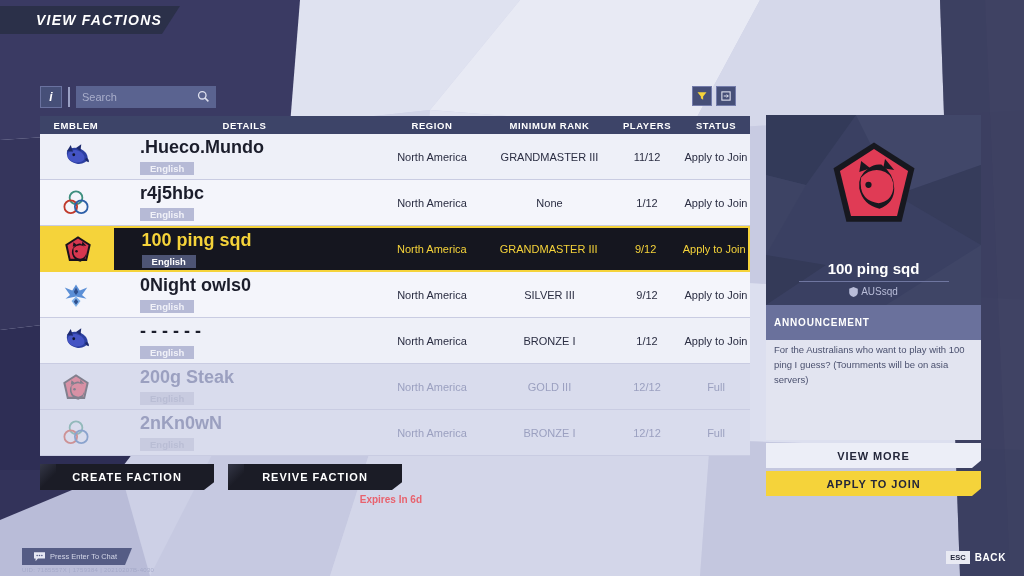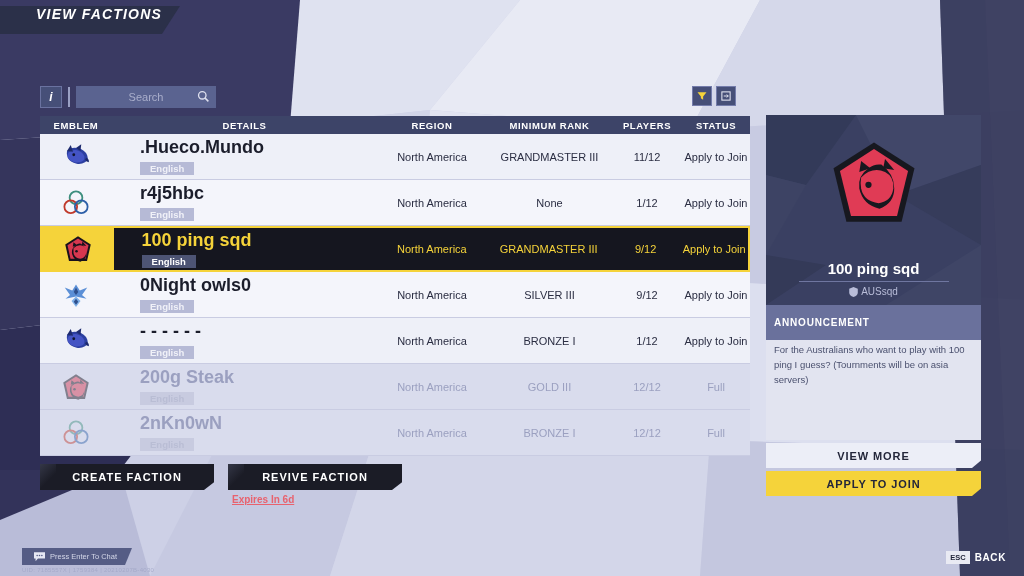--- a/index.html
+++ b/index.html
@@ -10,41 +10,41 @@
     position:relative;
   }
   
   #bg { position:absolute; inset:0; z-index:0; }
 
   
   .title-bar {
     position:absolute; left:0; top:6px; height:28px; width:180px; z-index:5;
     background:#2b3049;
     clip-path: polygon(0 0, 180px 0, 162px 28px, 0 28px);
-    display:flex; align-items:flex-start;
+    display:flex; align-items:center;
   }
   .title-text {
     color:#ffffff; font-size:14px; font-weight:bold; font-style:italic;
     letter-spacing:1.2px; margin-left:36px; white-space:nowrap;
   }
 
   
   .search-row {
     position:absolute; left:40px; top:86px; z-index:5;
     display:flex; align-items:center; gap:6px;
   }
   .info-btn {
     width:22px; height:22px; background:#464f78; border:1px solid #6a72a0;
     color:#fff; font-size:12px; font-weight:bold; font-style:italic;
     display:flex; align-items:center; justify-content:center;
   }
   .divider-v { width:2px; height:20px; background:#9aa0c4; }
   .search-box {
     width:140px; height:22px; background:#5a6390; display:flex;
-    align-items:center; padding:0 6px; position:relative;justify-content:center;
+    align-items:center; padding:0 6px; position:relative;
   }
   .search-box .ph { color:#a9aecb; font-size:11px; }
   .search-ico { position:absolute; right:6px; top:4px; }
 
   .tools { position:absolute; right:288px; top:86px; display:flex; gap:4px; z-index:5; }
   .tool-btn {
     width:20px; height:20px; background:#464f78; border:1px solid #747cab;
     display:flex; align-items:center; justify-content:center;
   }
 
@@ -99,22 +99,22 @@
     font-size:11px; font-weight:bold; letter-spacing:1px;
     display:flex; align-items:center; justify-content:center;
     clip-path: polygon(0 0, 100% 0, 100% 70%, calc(100% - 10px) 100%, 0 100%);
     position:relative; overflow:hidden;
   }
   .game-btn::before {
     content:""; position:absolute; left:0; top:0; width:16px; height:100%;
     background:linear-gradient(135deg, #343747 0%, #1b1c26 60%);
   }
   .expires {
-    position:absolute; left:232px; top:494px; width:190px; text-align:left;
-    color:#e8626e; font-size:10px; font-weight:bold; z-index:5;text-decoration:underline;
+    position:absolute; left:232px; top:494px; width:190px; text-align:right;
+    color:#e8626e; font-size:10px; font-weight:bold; z-index:5;
   }
 
   
   .panel { position:absolute; left:766px; top:115px; width:215px; z-index:5; }
   .panel-hero {
     height:190px; background:#383e5e; position:relative; overflow:hidden;
     display:flex; flex-direction:column; align-items:center; justify-content:flex-end;
   }
   .hero-poly { position:absolute; inset:0; }
   .hero-emblem { position:absolute; top:22px; left:50%; transform:translateX(-50%); }

